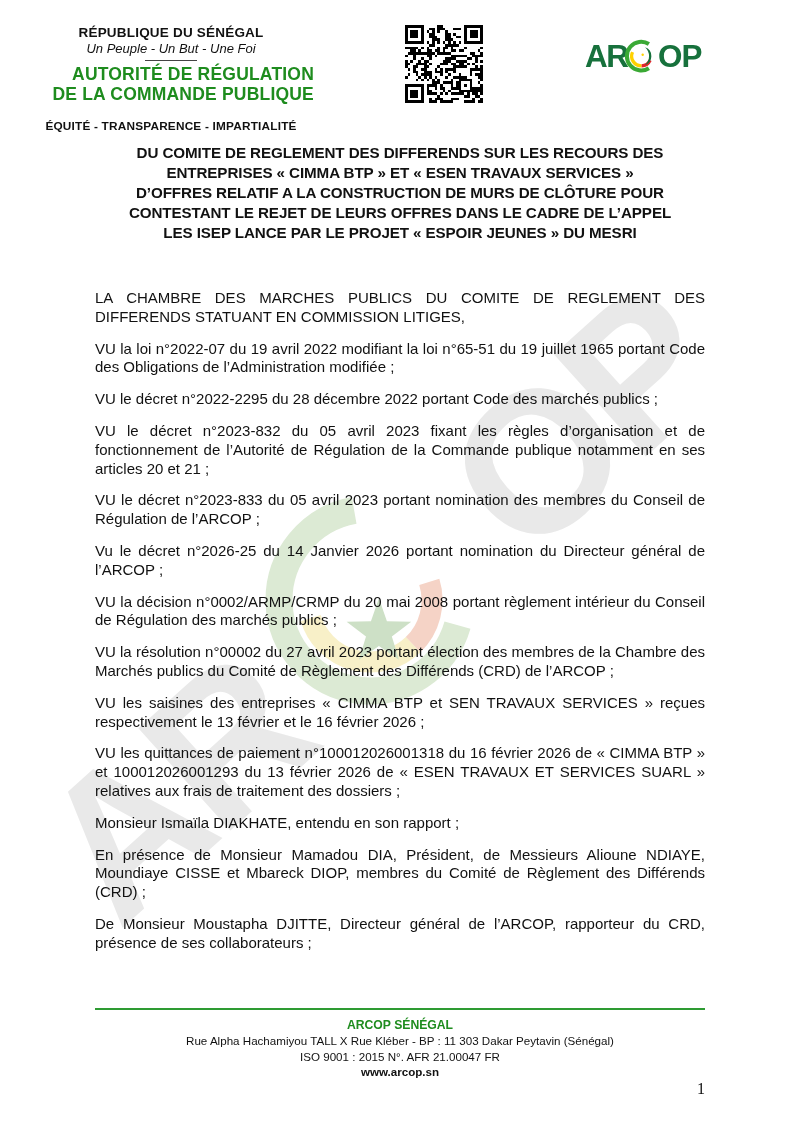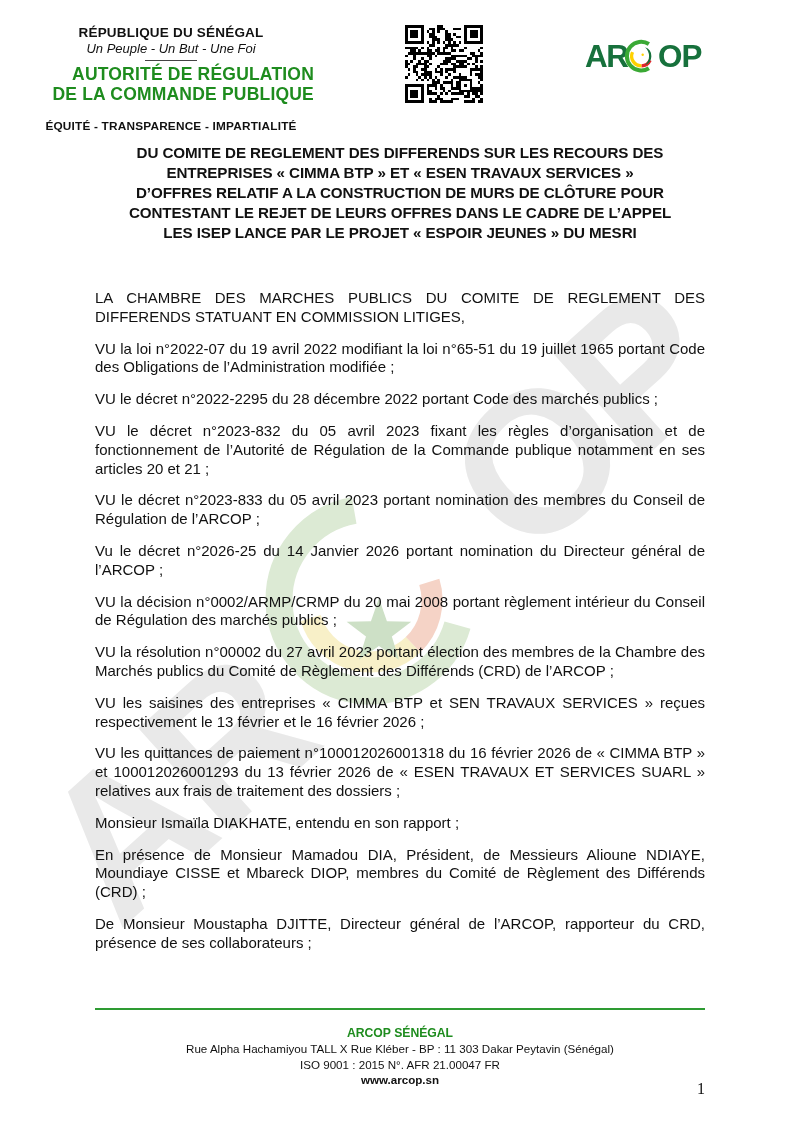--- a/index.html
+++ b/index.html
@@ -19,21 +19,21 @@
   .logo text{font-family:"Liberation Sans",sans-serif;font-weight:bold;fill:#17713c;}
   
   .title{left:95px;top:143px;width:610px;text-align:center;font-weight:bold;
          font-size:15.2px;line-height:20px;letter-spacing:-.1px;}
   
   .bodytext{left:95px;top:289px;width:610px;font-size:15px;line-height:18.8px;}
   .p{margin:0 0 13px;text-align:justify;}
   .p.bold{font-weight:normal;}
   
   .footer{left:95px;top:1008px;width:610px;border-top:2px solid #2e9b33;text-align:center;
-          padding-top:16px;font-size:11.6px;line-height:15.4px;}
+          padding-top:8px;font-size:11.6px;line-height:15.4px;}
   .f-org{color:#1e8c1e;font-weight:bold;font-size:12.2px;}
   .f-web{font-weight:bold;}
   .pagenum{right:95px;top:1080px;font-family:"Liberation Serif",serif;font-size:16px;}
   .wm-letter{font-family:"Liberation Sans",sans-serif;font-weight:bold;fill:#e9e9e9;letter-spacing:-8px;}
 </style>
 </head>
 <body>
 
 <div class="page">
 

